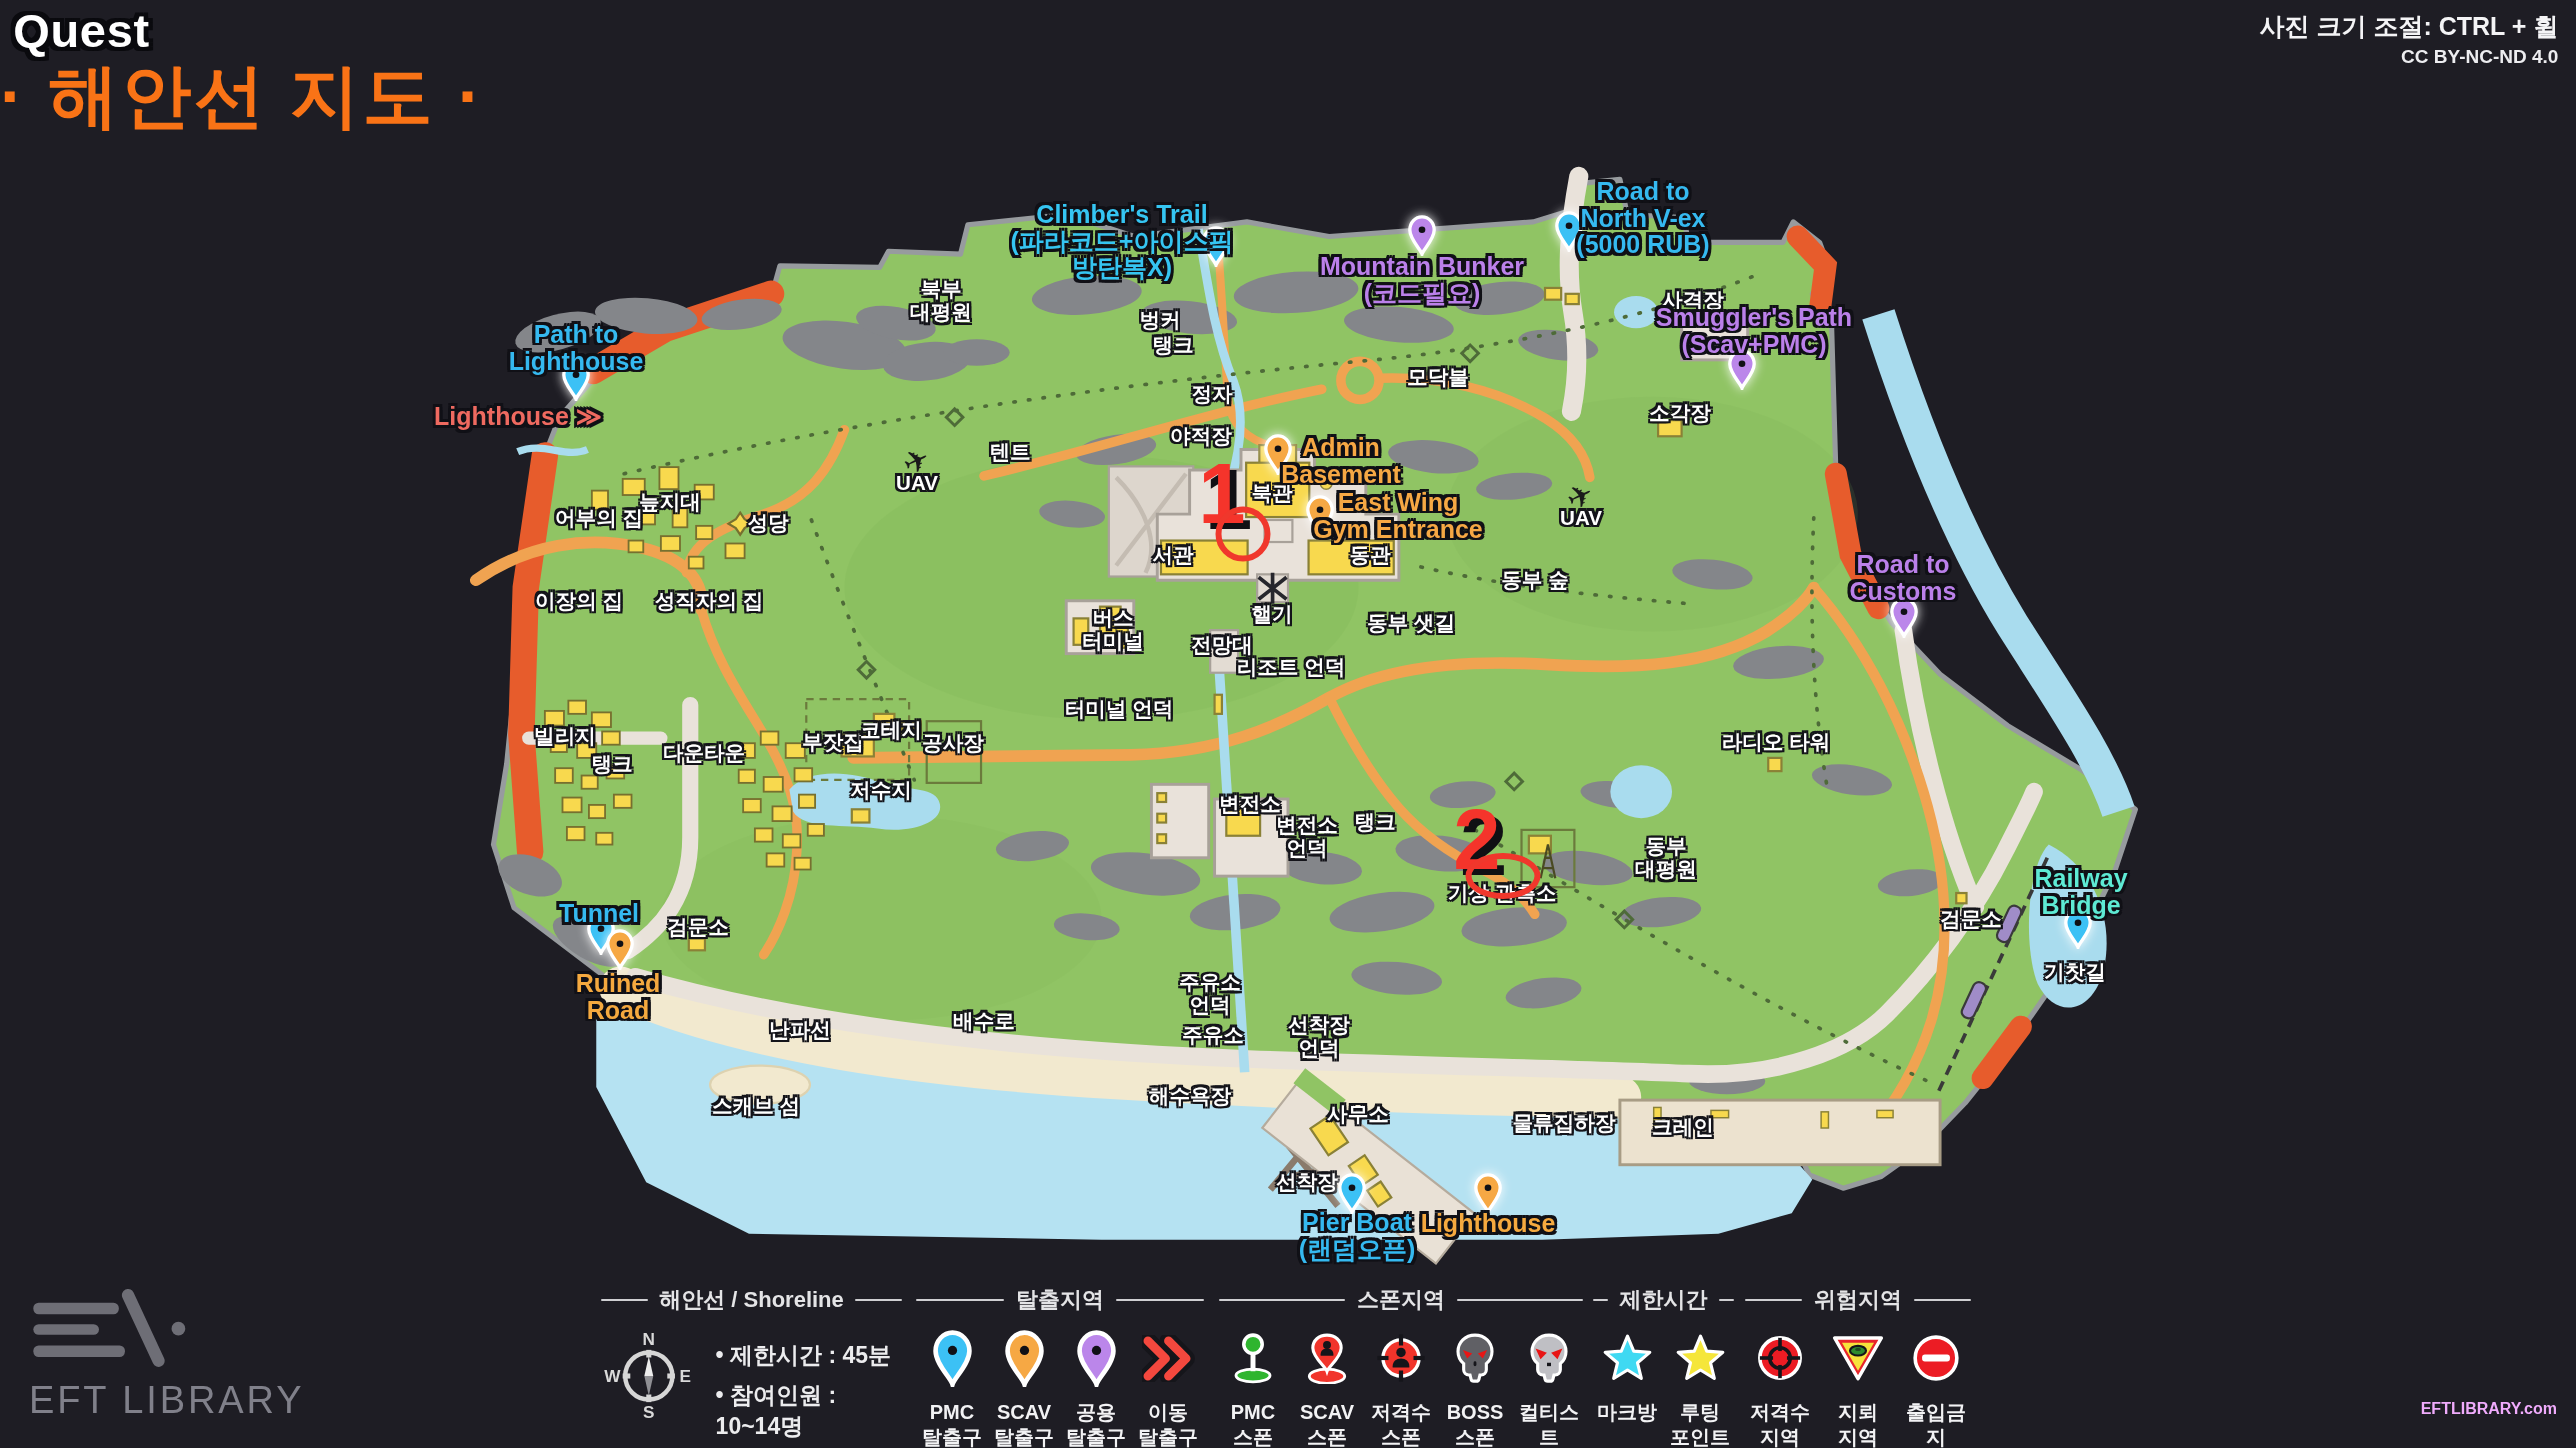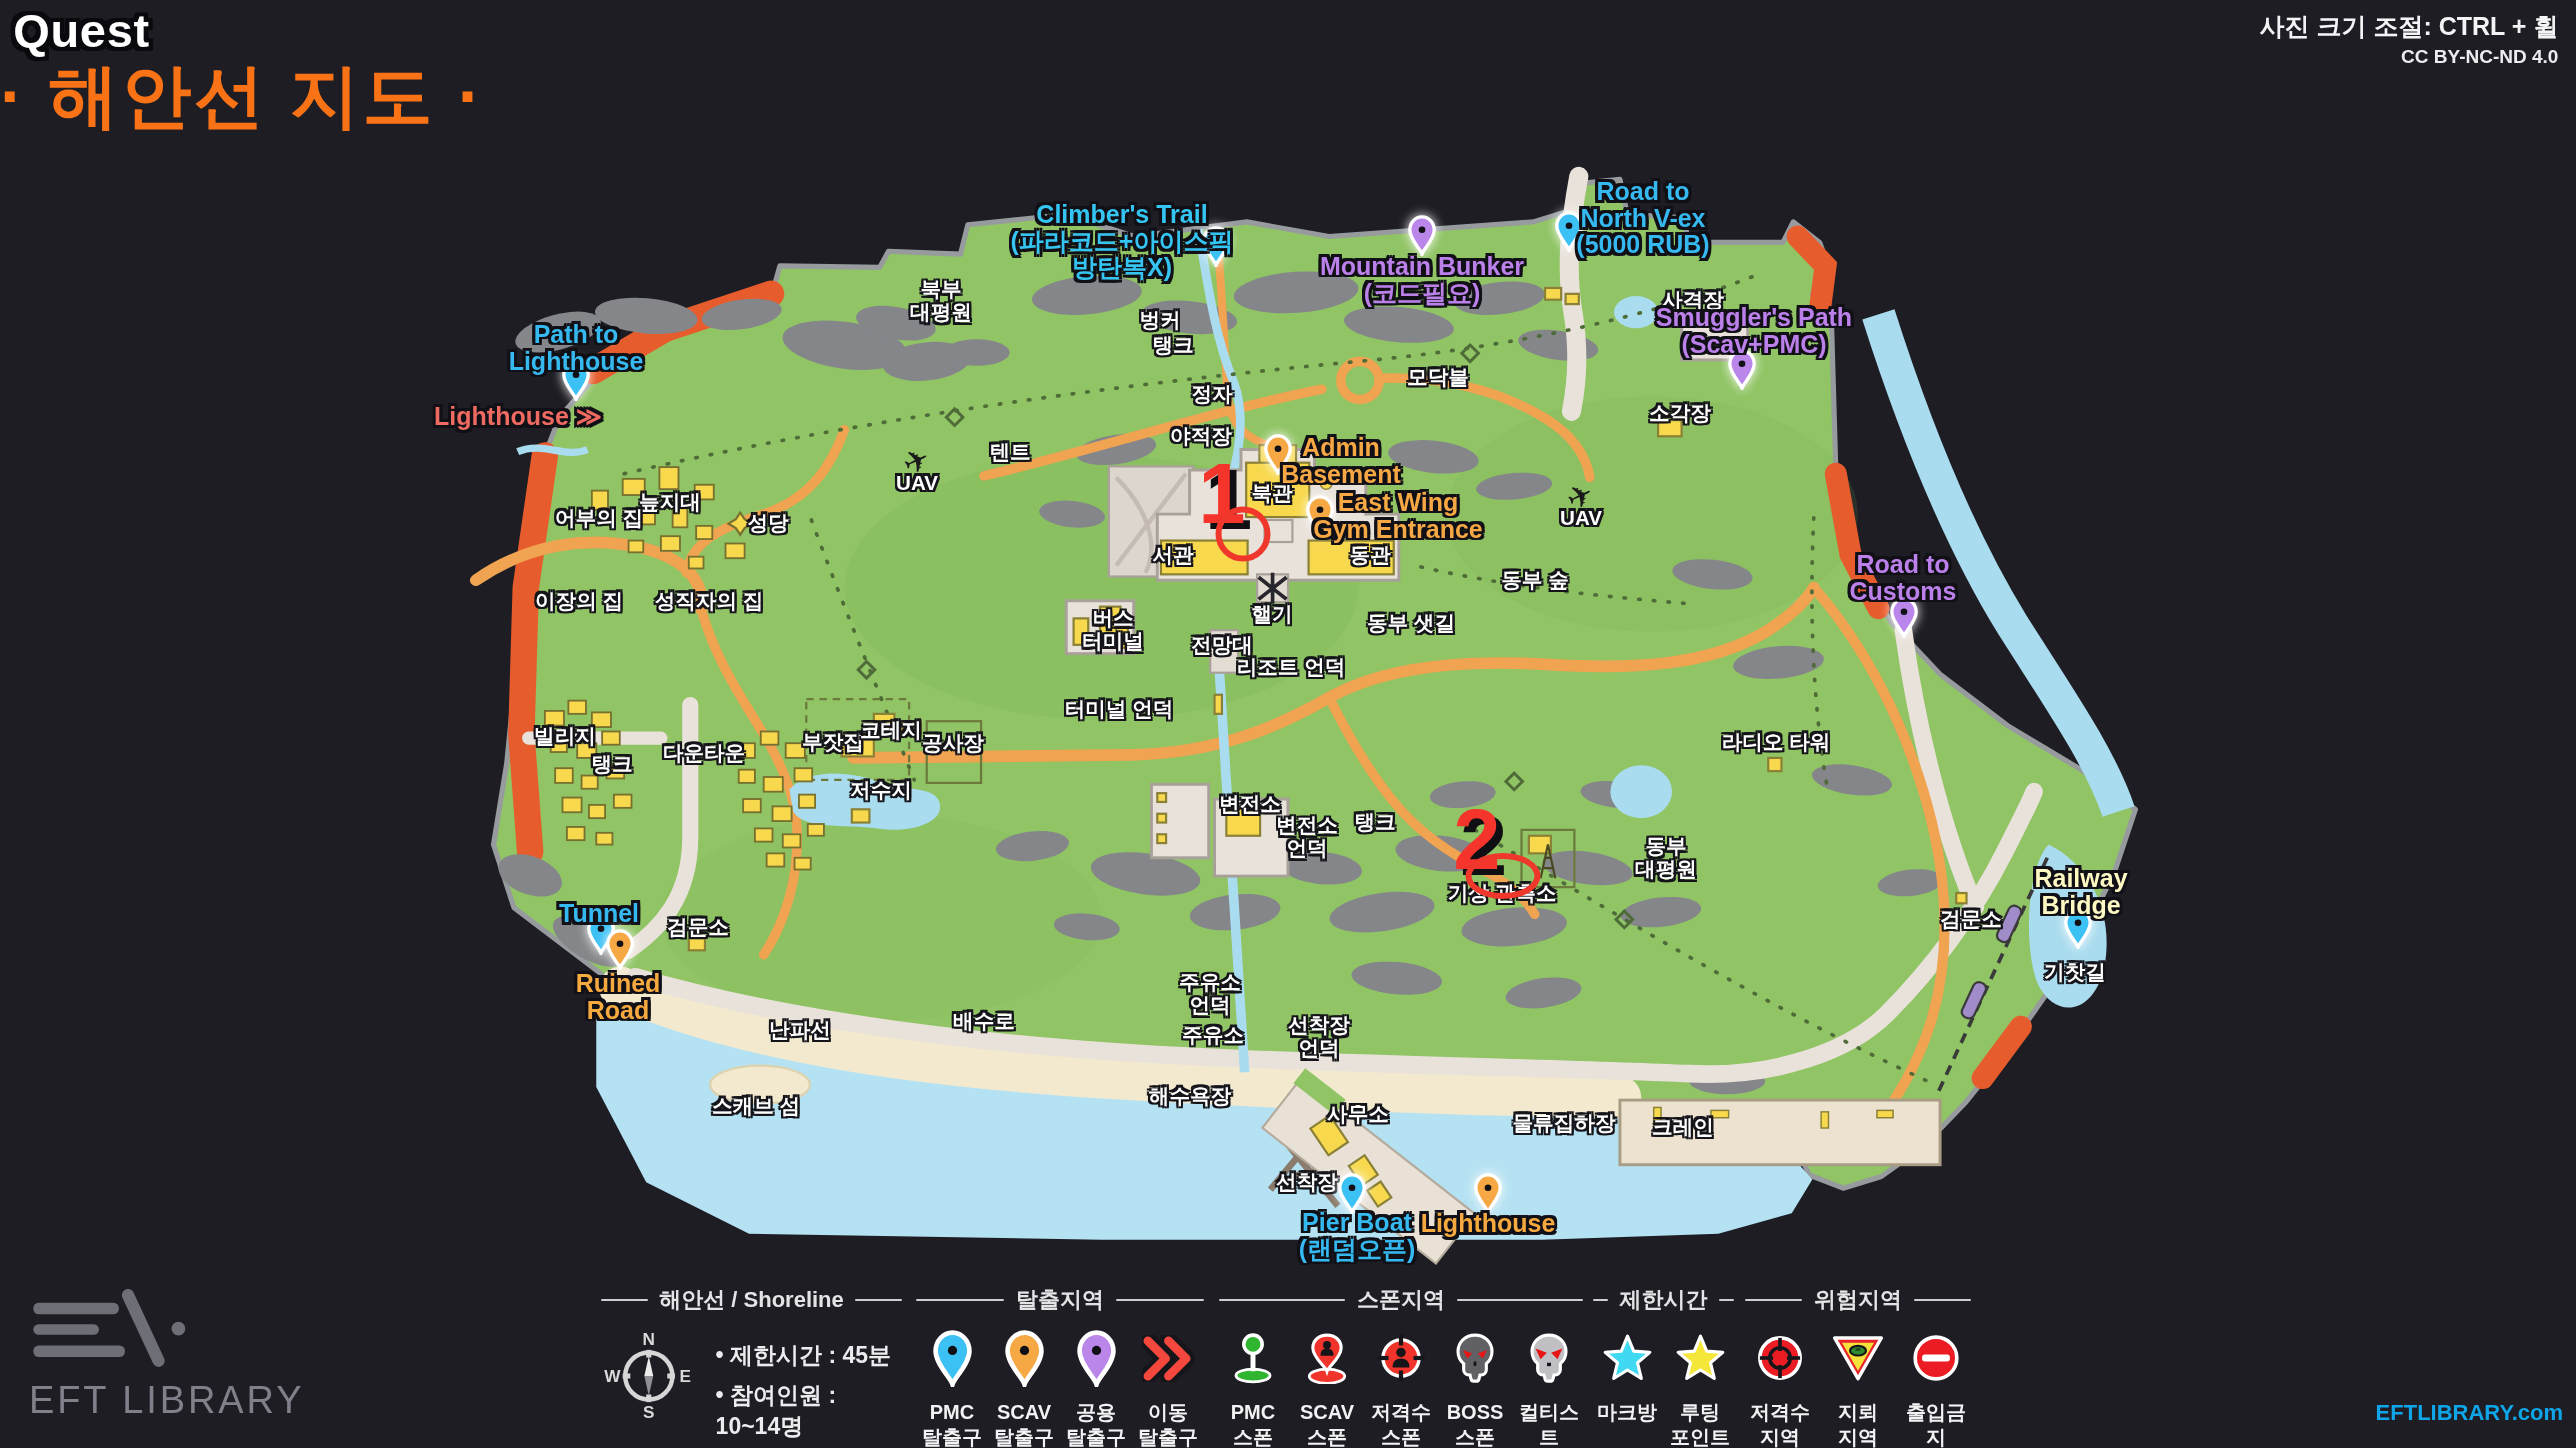--- a/index.html
+++ b/index.html
@@ -33,21 +33,21 @@
   .hline{flex:1;height:2.9px;background:#cfcfd2;border-radius:1.5px;}
   .legend-items{display:flex;justify-content:space-between;margin-top:11.7px;}
   .legend-item{width:73px;display:flex;flex-direction:column;align-items:center;}
   .legend-item .ic{height:63px;display:flex;align-items:center;justify-content:center;}
   .legend-item .lb{margin-top:10.3px;font-size:20px;font-weight:700;color:#f2f2f4;text-align:center;
     line-height:1.25;white-space:pre-line;}
   #shoreline-info-row{display:flex;align-items:flex-start;gap:19px;margin-top:5.9px;}
   .info-line{font-size:23px;font-weight:700;color:#ececee;line-height:1.35;}
   
   #brand-text{left:29px;top:1379px;font-size:38px;font-weight:400;color:#80808a;letter-spacing:2.9px;}
-  #site-text{right:13px;top:1400px;font-size:22px;font-weight:700;color:#0ea5e9;}
+  #site-text{right:19px;top:1400px;font-size:16px;font-weight:700;color:#f0abfc;}
 </style>
 </head>
 <body>
 
 <div id="stage">
 
   <svg class="abs" style="left:0;top:0" width="2576" height="1449" viewBox="0 0 3508 1973">
 
     <g>
       <path d="M1052,398 L1062,362 L1198,364 L1210,342 L1308,346 L1318,306 L1452,292 L1545,322 L1698,302
@@ -386,21 +386,21 @@
       <div class="map-pin" style="left: 1904px; top: 640px;"><svg viewBox="0 0 24 32" width="31" height="41">
           <path d="M12 30.5C11 27 2.5 19 2.5 11.8 2.5 6 6.8 1.5 12 1.5s9.5 4.5 9.5 10.3C21.5 19 13 27 12 30.5Z" fill="#bb86ea" stroke="#ffffff" stroke-width="2.6"></path>
           <circle cx="12" cy="11.5" r="2.6" fill="#101016"></circle>
         </svg></div>
       <div class="map-callout" style="color: rgb(187, 128, 234); left: 1903px; top: 577px;">Road to
 Customs</div>
       <div class="map-pin" style="left: 2078px; top: 951px;"><svg viewBox="0 0 24 32" width="31" height="41">
           <path d="M12 30.5C11 27 2.5 19 2.5 11.8 2.5 6 6.8 1.5 12 1.5s9.5 4.5 9.5 10.3C21.5 19 13 27 12 30.5Z" fill="#3cc1f5" stroke="#ffffff" stroke-width="2.6"></path>
           <circle cx="12" cy="11.5" r="2.6" fill="#101016"></circle>
         </svg></div>
-      <div class="map-callout" style="color: #fef9c3; left: 2081px; top: 891px;">Railway
+      <div class="map-callout" style="color: #5eead4; left: 2081px; top: 891px;">Railway
 Bridge</div>
       <div class="map-pin" style="left: 601px; top: 957px;"><svg viewBox="0 0 24 32" width="31" height="41">
           <path d="M12 30.5C11 27 2.5 19 2.5 11.8 2.5 6 6.8 1.5 12 1.5s9.5 4.5 9.5 10.3C21.5 19 13 27 12 30.5Z" fill="#3cc1f5" stroke="#ffffff" stroke-width="2.6"></path>
           <circle cx="12" cy="11.5" r="2.6" fill="#101016"></circle>
         </svg></div>
       <div class="map-callout" style="color: rgb(53, 185, 240); left: 599px; top: 913px;">Tunnel</div>
       <div class="map-pin" style="left: 620px; top: 972px;"><svg viewBox="0 0 24 32" width="31" height="41">
           <path d="M12 30.5C11 27 2.5 19 2.5 11.8 2.5 6 6.8 1.5 12 1.5s9.5 4.5 9.5 10.3C21.5 19 13 27 12 30.5Z" fill="#f6a844" stroke="#ffffff" stroke-width="2.6"></path>
           <circle cx="12" cy="11.5" r="2.6" fill="#101016"></circle>
         </svg></div>

